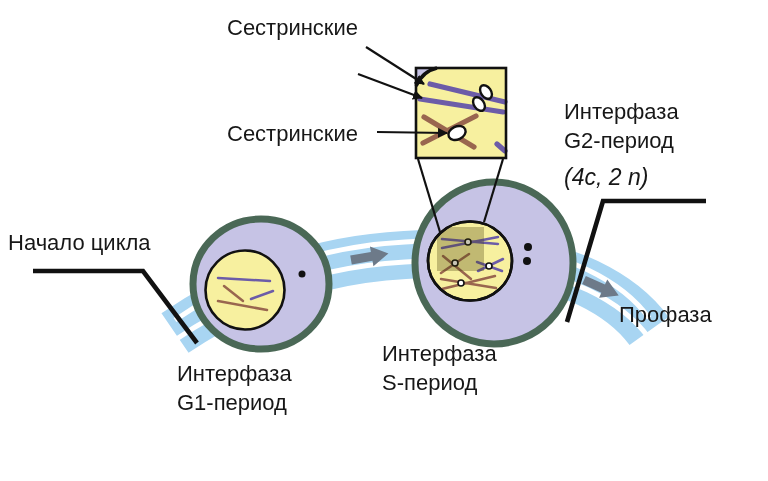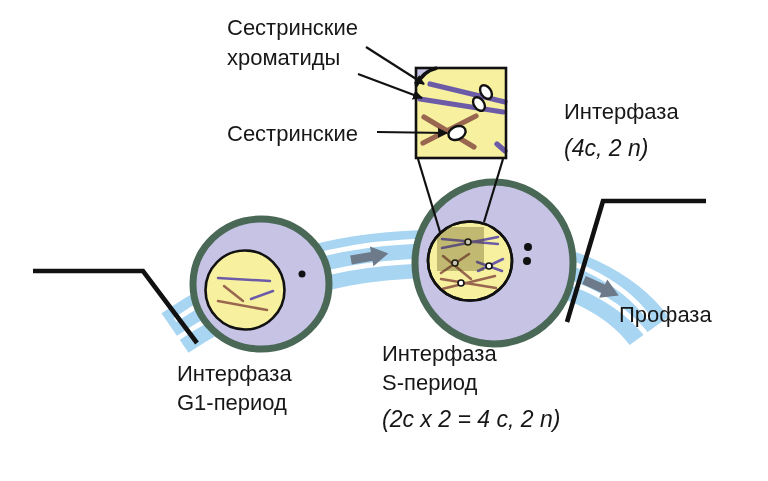--- a/index.html
+++ b/index.html
@@ -122,36 +122,36 @@
     <polyline class="ptr-bold" points="706,201 603,201 567,322"></polyline>
 
     <g>
       <path class="arrowfill" transform="translate(351,260) rotate(-10)" d="M0,-4.5 L21,-4.5 L21,-10 L38,0 L21,10 L21,4.5 L0,4.5 Z"></path>
       <path class="arrowfill" transform="translate(584,280) rotate(24)" d="M0,-4.5 L21,-4.5 L21,-10 L38,0 L21,10 L21,4.5 L0,4.5 Z"></path>
     </g>
   </svg>
 
   <div class="lbl" style="left:227px;top:13px;">
     <div>Сестринские</div>
-    <div>хроматиды</div>
   </div>
 
   <div class="lbl" style="left:227px;top:119px;">Сестринские</div>
 
+  <div class="lbl" style="left:8px;top:228px;">Начало цикла</div>
 
   <div class="block" style="left:177px;top:359px;width:200px;">
     <div>Интерфаза</div>
     <div>G1-период</div>
   </div>
 
   <div class="block" style="left:382px;top:339px;width:225px;">
     <div>Интерфаза</div>
     <div>S-период</div>
-    <div class="formula">(2c x 2 = 4 c, 2 n)</div>
   </div>
 
   <div class="block" style="left:564px;top:97px;width:175px;">
     <div>Интерфаза</div>
+    <div>G2-период</div>
     <div class="formula">(4c, 2 n)</div>
   </div>
 
   <div class="lbl" style="left:619px;top:300px;">Профаза</div>
 </div>
 
 </body></html>

